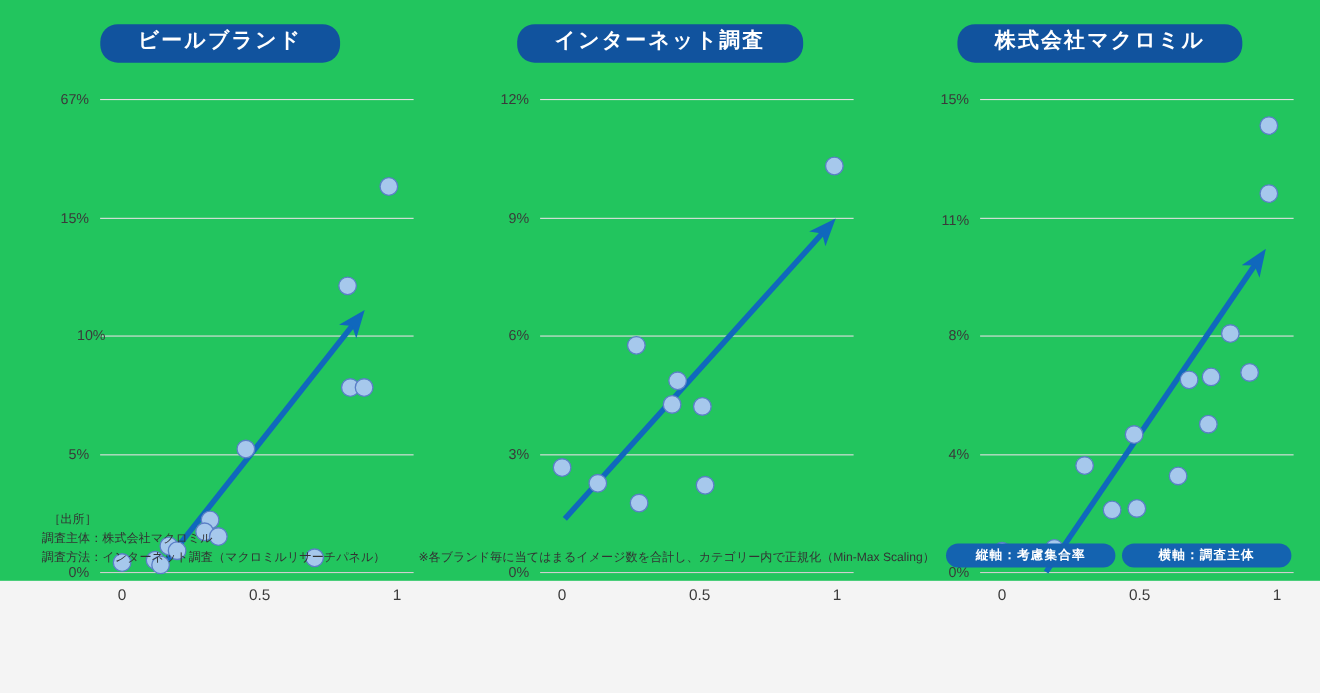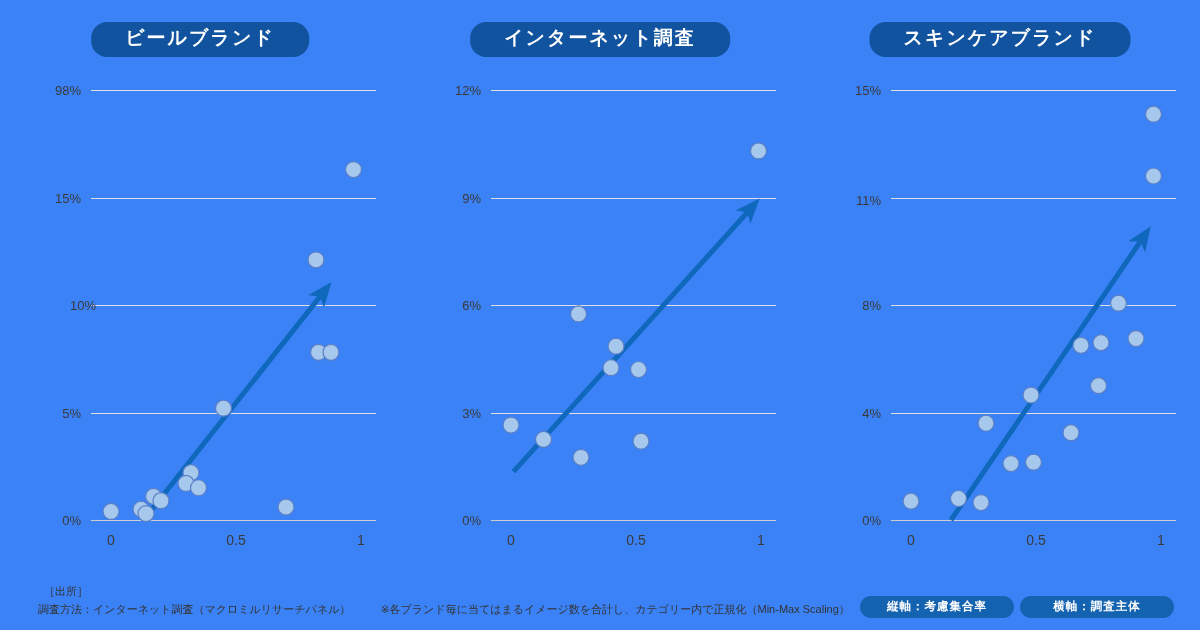--- a/index.html
+++ b/index.html
@@ -12,22 +12,22 @@
     width: 1200px;
     height: 630px;
     font-family: "Liberation Sans", "DejaVu Sans", sans-serif;
     color: #333;
     overflow: hidden;
     position: relative;
   }
   .page {
     position: relative;
     width: 1200px;
-    height: 630px;
-    background: #3b82f6;
+    height: 528px;
+    background: #22c55e;
   }
   .panels {
     position: absolute;
     left: 0;
     top: 0;
     width: 1200px;
     height: 560px;
     display: flex;
   }
   .panel {
@@ -129,21 +129,21 @@
       <div class="plot" id="plot0">
           <div class="axisline" style="left: 91px; width: 285px; top: 520px;"></div>
           <div class="ytick" style="top: 520px; right: 319px;">0%</div>
           <div class="gridline" style="left: 91px; width: 285px; top: 412.5px;"></div>
           <div class="ytick" style="top: 412.5px; right: 319px;">5%</div>
           <div class="gridline" style="left: 91px; width: 285px; top: 305px;"></div>
           <div class="ytick" style="top: 305px; right: 304px;">10%</div>
           <div class="gridline" style="left: 91px; width: 285px; top: 197.5px;"></div>
           <div class="ytick" style="top: 197.5px; right: 319px;">15%</div>
           <div class="gridline" style="left: 91px; width: 285px; top: 90px;"></div>
-          <div class="ytick" style="top: 90px; right: 319px;">98%</div>
+          <div class="ytick" style="top: 90px; right: 319px;">67%</div>
           <div class="xtick" style="left: 111px; top: 532px;">0</div>
           <div class="xtick" style="left: 236px; top: 532px;">0.5</div>
           <div class="xtick" style="left: 361px; top: 532px;">1</div>
           <svg width="400" height="560" style="position: absolute; left: 0px; top: 0px;">
             <defs>
               <marker id="arrow0" markerWidth="5" markerHeight="5" refX="2.4" refY="2" orient="auto" markerUnits="strokeWidth">
                 <path d="M0,0 L5,2 L0,4 L1.3,2 Z" fill="#1068bd"></path>
               </marker>
             </defs>
             <line x1="143.5" y1="520" x2="323.5" y2="292.1" stroke="#1068bd" stroke-width="5" marker-end="url(#arrow0)"></line>
@@ -195,21 +195,21 @@
             <circle cx="211" cy="367.7083333333333" r="8" fill="#a6c8ec" stroke="#5b7fc7" stroke-width="1.2"></circle>
             <circle cx="216" cy="346.20833333333337" r="8" fill="#a6c8ec" stroke="#5b7fc7" stroke-width="1.2"></circle>
             <circle cx="238.49999999999997" cy="369.5" r="8" fill="#a6c8ec" stroke="#5b7fc7" stroke-width="1.2"></circle>
             <circle cx="241" cy="441.16666666666663" r="8" fill="#a6c8ec" stroke="#5b7fc7" stroke-width="1.2"></circle>
             <circle cx="358.5" cy="150.91666666666663" r="8" fill="#a6c8ec" stroke="#5b7fc7" stroke-width="1.2"></circle>
           </svg>
         </div>
     </div>
 
     <div class="panel">
-      <div class="panel-title">スキンケアブランド</div>
+      <div class="panel-title">株式会社マクロミル</div>
       <div class="plot" id="plot2">
           <div class="axisline" style="left: 91px; width: 285px; top: 520px;"></div>
           <div class="ytick" style="top: 520px; right: 319px;">0%</div>
           <div class="gridline" style="left: 91px; width: 285px; top: 412.5px;"></div>
           <div class="ytick" style="top: 412.5px; right: 319px;">4%</div>
           <div class="gridline" style="left: 91px; width: 285px; top: 305px;"></div>
           <div class="ytick" style="top: 305px; right: 319px;">8%</div>
           <div class="gridline" style="left: 91px; width: 285px; top: 197.5px;"></div>
           <div class="ytick" style="top: 200px; right: 319px;">11%</div>
           <div class="gridline" style="left: 91px; width: 285px; top: 90px;"></div>
@@ -240,20 +240,21 @@
             <circle cx="353.5" cy="175.99999999999997" r="8" fill="#a6c8ec" stroke="#5b7fc7" stroke-width="1.2"></circle>
             <circle cx="353.5" cy="114.18750000000001" r="8" fill="#a6c8ec" stroke="#5b7fc7" stroke-width="1.2"></circle>
           </svg>
         </div>
     </div>
 
   </div>
 
   <div class="footer">
     <div class="src-head">［出所］</div>
+    <div>調査主体：株式会社マクロミル</div>
     <div>
       <span>調査方法：インターネット調査（マクロミルリサーチパネル）</span><span class="note">※各ブランド毎に当てはまるイメージ数を合計し、カテゴリー内で正規化（Min-Max Scaling）</span>
     </div>
   </div>
 
   <div class="legend">
     <div class="legend-badge">縦軸：考慮集合率</div>
     <div class="legend-badge">横軸：調査主体</div>
   </div>
 

